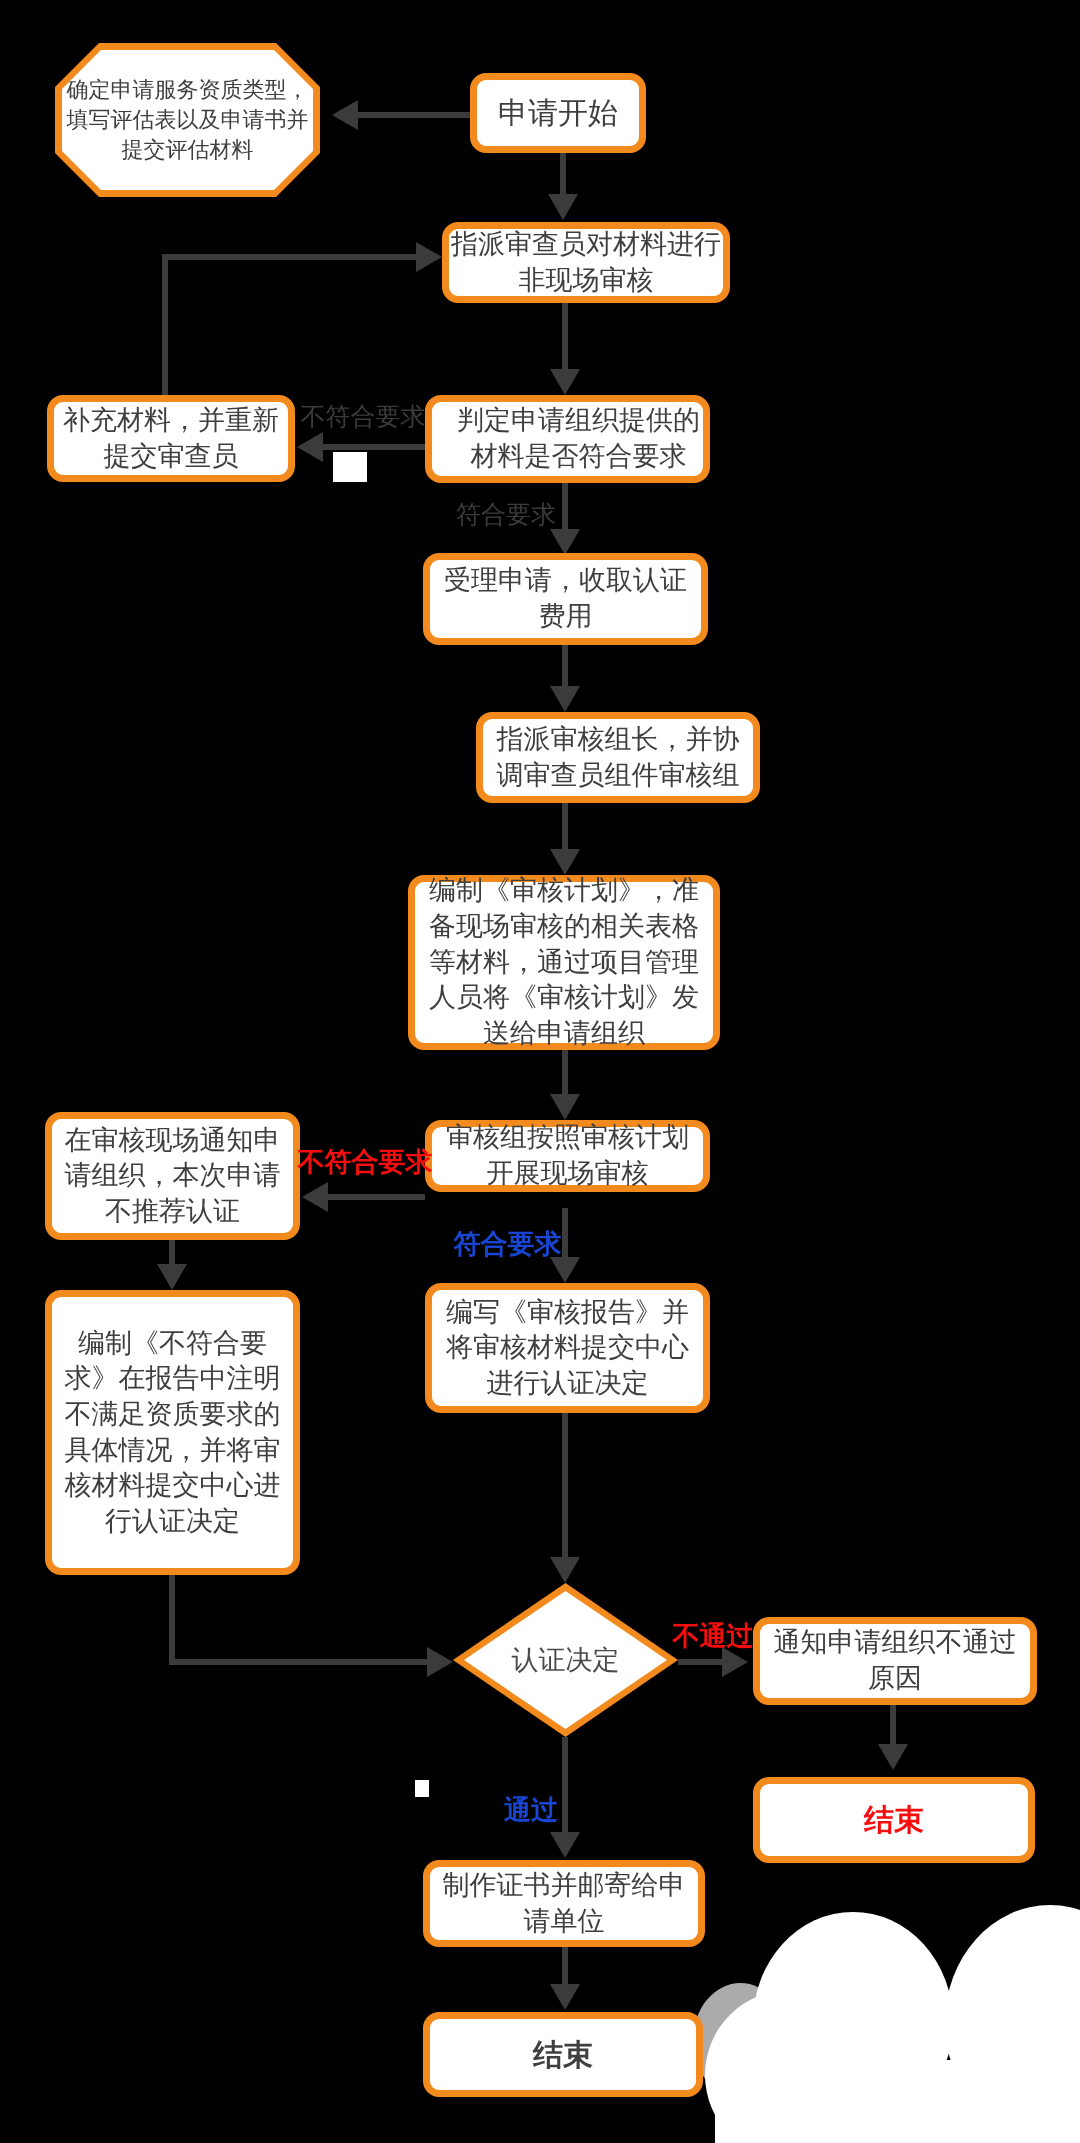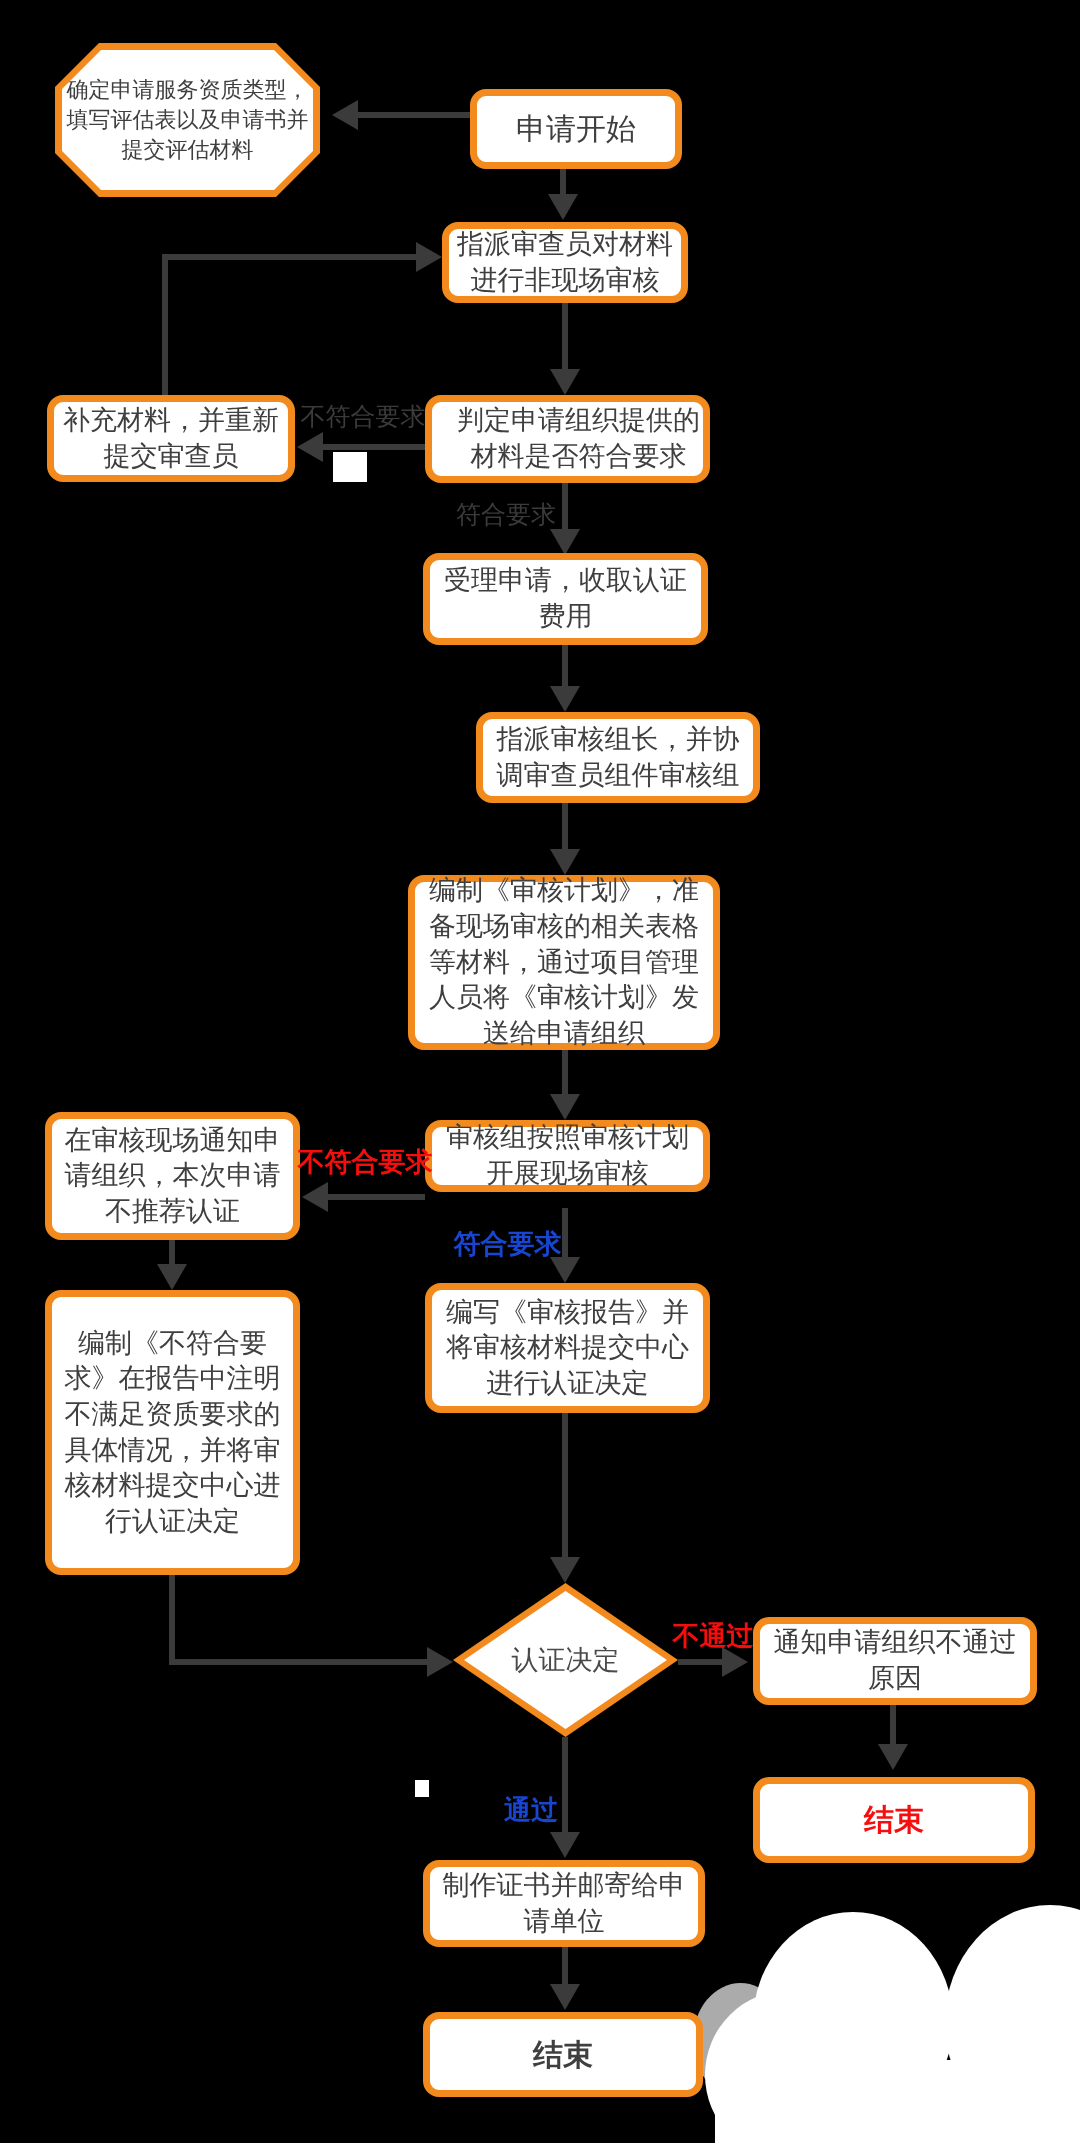--- a/index.html
+++ b/index.html
@@ -53,23 +53,23 @@
   <div class="artifact" style="left:415px;top:1780px;width:14px;height:17px;"></div>
   <div class="cloud-part" style="left:753px;top:1912px;width:200px;height:220px;"></div>
   <div class="cloud-part" style="left:945px;top:1905px;width:210px;height:235px;"></div>
   <div class="cloud-part" style="left:705px;top:1990px;width:170px;height:170px;"></div>
   <div class="cloud-rect" style="left:715px;top:2060px;width:365px;height:83px;"></div>
 
   <div class="octo">
     <div class="octo-in">确定申请服务资质类型，填写评估表以及申请书并提交评估材料</div>
   </div>
 
-  <div class="node" style="left:470px;top:73px;width:212px;height:80px;font-size:30px;margin-top:16px;">申请开始</div>
+  <div class="node" style="left:470px;top:73px;width:176px;height:80px;font-size:30px;">申请开始</div>
 
-  <div class="node" style="left:442px;top:222px;width:246px;height:81px;">指派审查员对材料进行非现场审核</div>
+  <div class="node" style="left:442px;top:222px;width:288px;height:81px;">指派审查员对材料进行非现场审核</div>
 
   <div class="node" style="left:425px;top:395px;width:285px;height:88px;padding-left:24px;">判定申请组织提供的材料是否符合要求</div>
 
   <div class="node" style="left:47px;top:395px;width:248px;height:87px;">补充材料，并重新提交审查员</div>
 
   <div class="node" style="left:423px;top:553px;width:285px;height:92px;">受理申请，收取认证费用</div>
 
   <div class="node" style="left:432px;top:712px;width:284px;height:91px;margin-left:44px;">指派审核组长，并协调审查员组件审核组</div>
 
   <div class="node" style="left:408px;top:875px;width:312px;height:175px;">编制《审核计划》，准备现场审核的相关表格等材料，通过项目管理人员将《审核计划》发送给申请组织</div>

